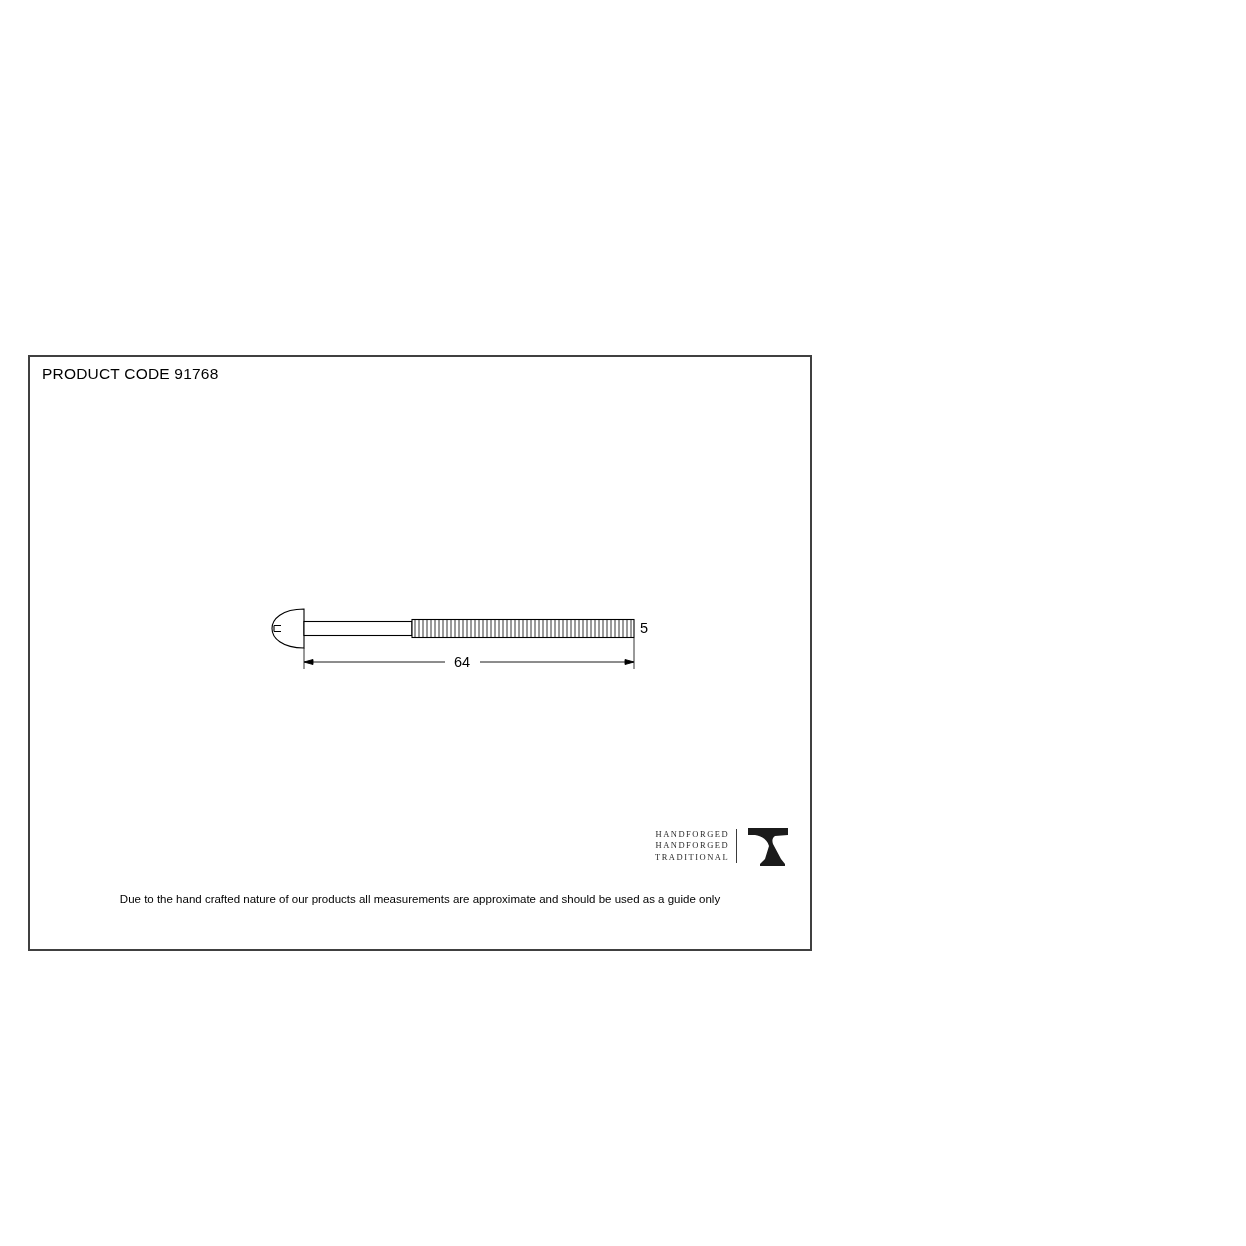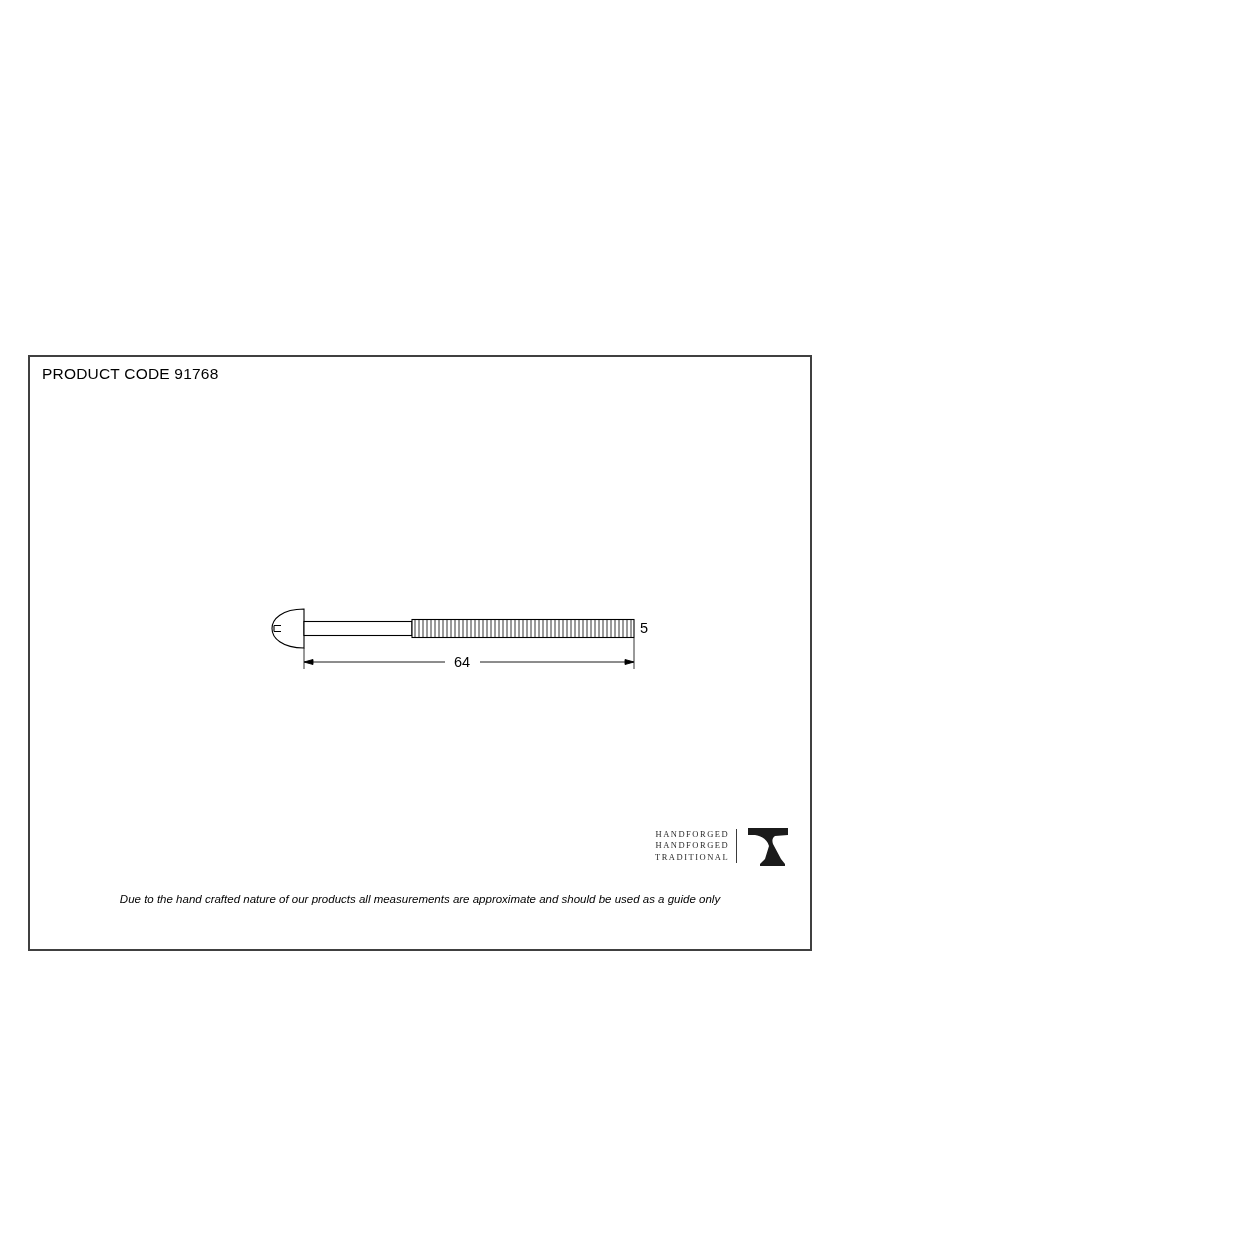--- a/index.html
+++ b/index.html
@@ -48,21 +48,20 @@
 
   
   #footer-note {
     position: absolute;
     left: 28px;
     top: 893px;
     width: 784px;
     text-align: center;
     font-size: 11.5px;
     color: #000000;
-    font-style: italic;
   }
 
   
   #logo-block {
     position: absolute;
     left: 625px;
     top: 465px;
     display: flex;
     align-items: center;
     height: 48px;

